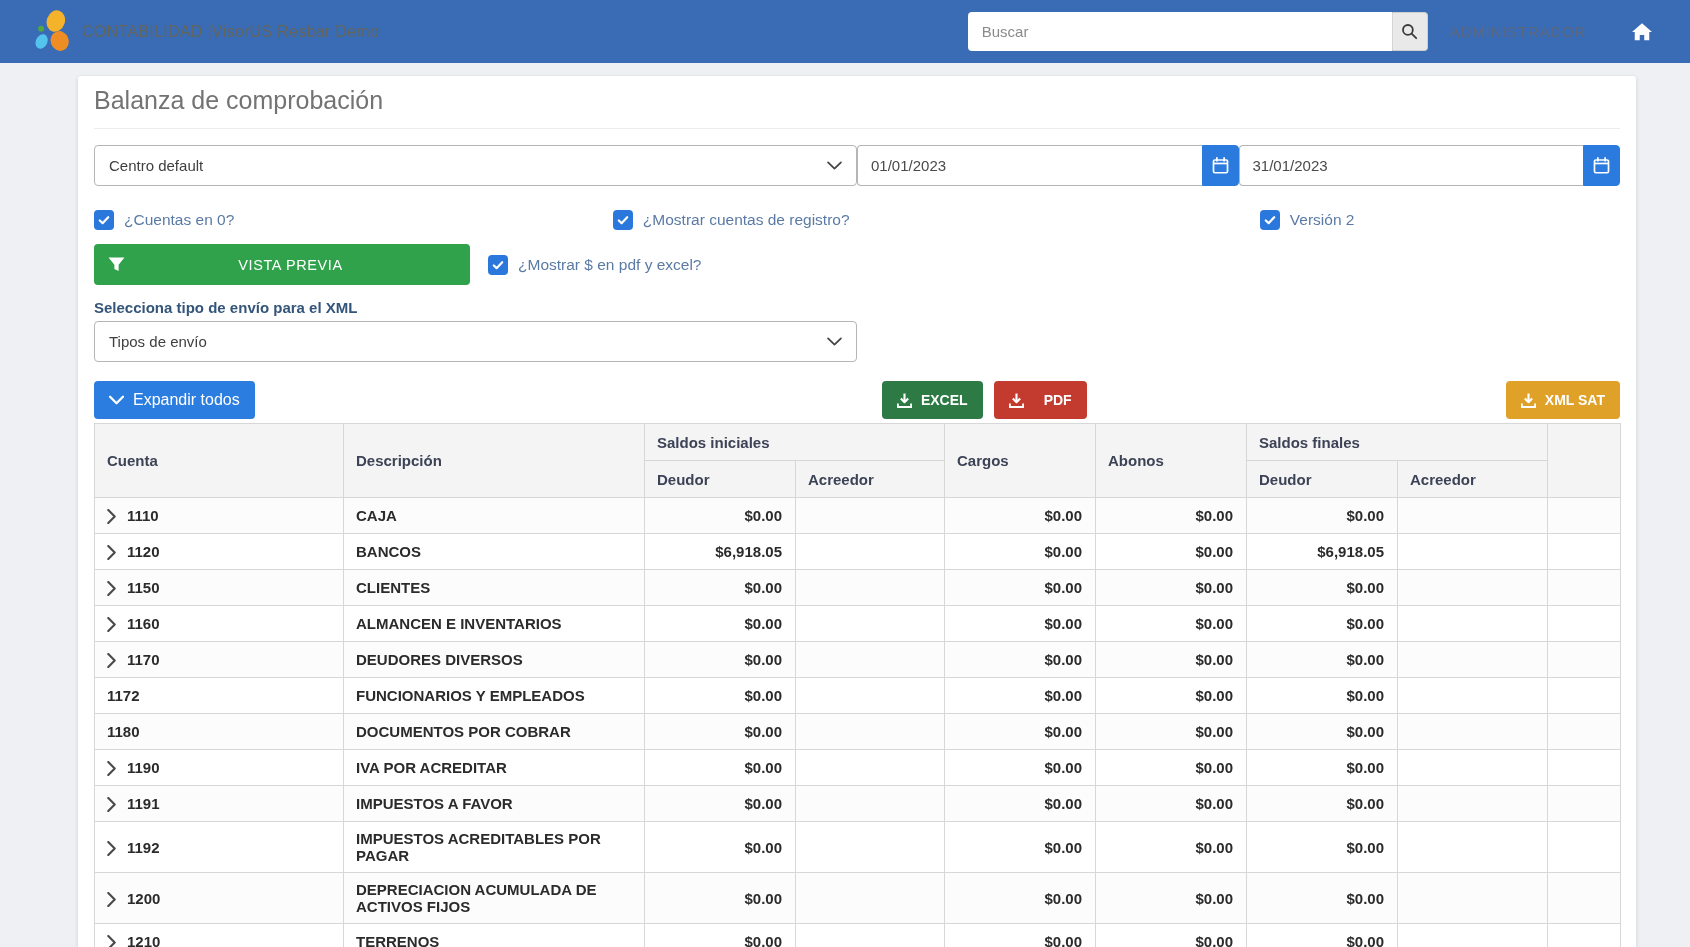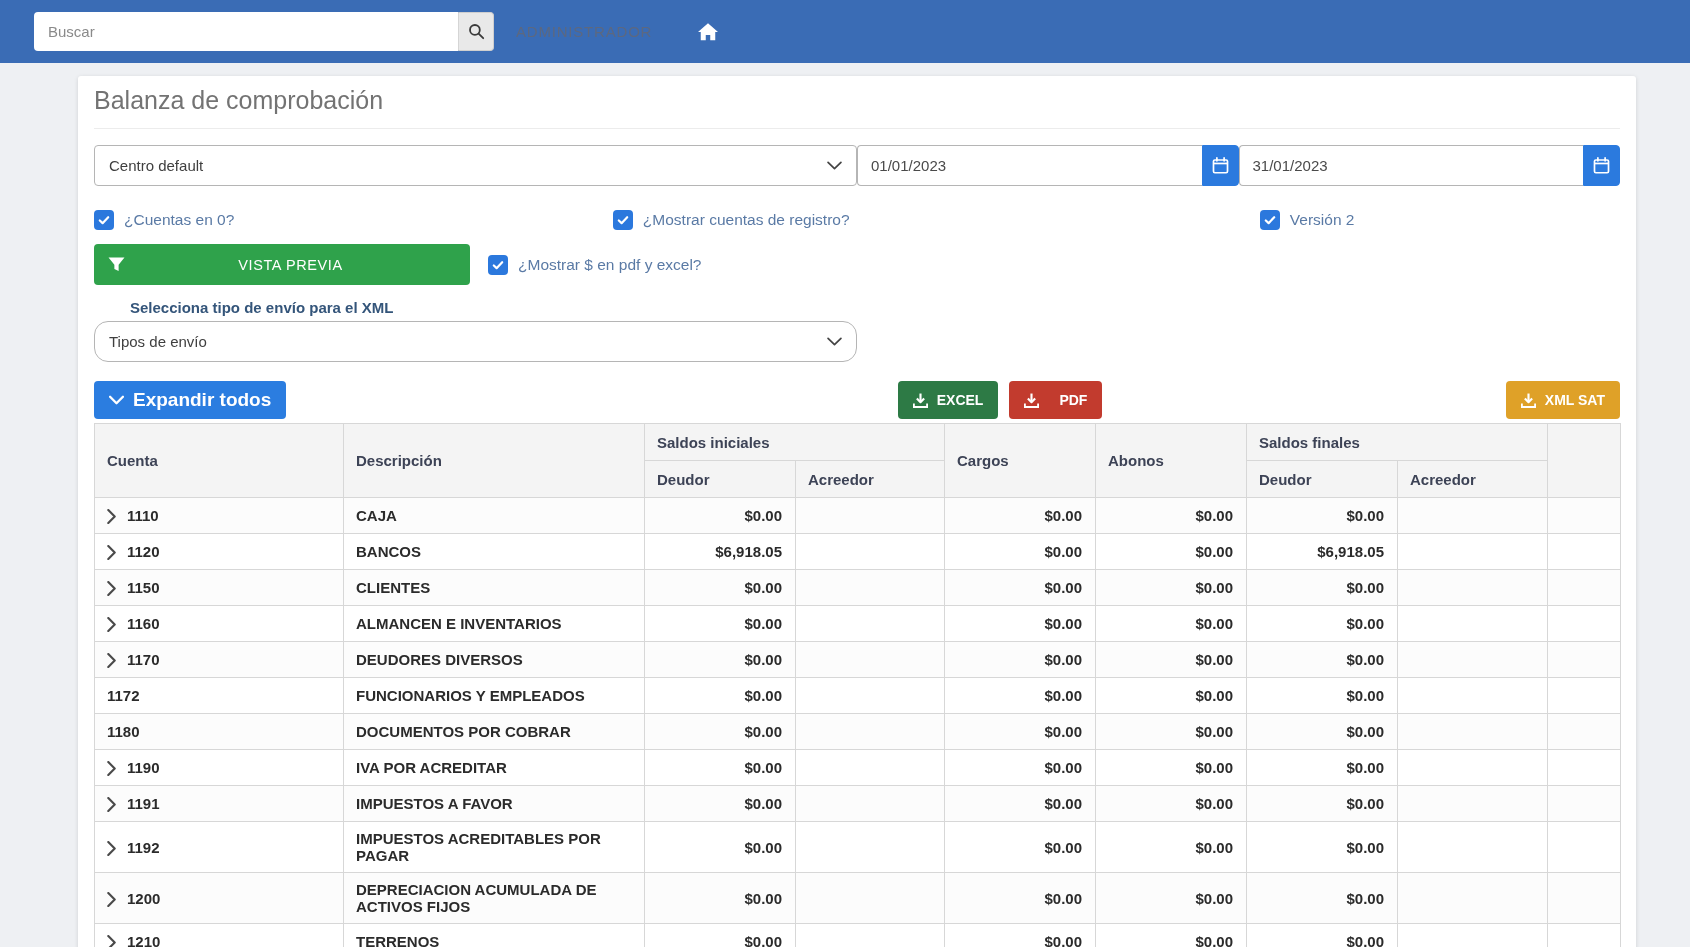--- a/index.html
+++ b/index.html
@@ -80,31 +80,31 @@
   .btn-vista {
     width: 376px; height: 41px; background: #2fa24b; border: none; border-radius: 4px;
     color: #fff; font-size: 14.5px; letter-spacing: .6px; cursor: pointer;
     display: flex; align-items: center; padding: 0 14px;
     font-family: "Liberation Sans", sans-serif;
     justify-content: center;
   }
   .btn-vista .vista-label { flex: 1; text-align: center; }
   .vista-row .check { margin-left: 18px; }
 
-  .xml-label { margin-top: 14px; font-size: 15px; font-weight: 700; color: #34557a; margin-left: 36px; }
-  .select-envio { margin-top: 5px; border-radius: 14px; }
+  .xml-label { margin-top: 14px; font-size: 15px; font-weight: 700; color: #34557a; }
+  .select-envio { margin-top: 5px; }
 
   
   .toolbar { display: flex; align-items: center; margin-top: 19px; }
   .btn {
     height: 38px; border: none; border-radius: 4px; color: #fff; cursor: pointer;
     display: inline-flex; align-items: center; gap: 9px; padding: 0 15px;
     font-size: 14px; font-weight: 700; font-family: "Liberation Sans", sans-serif;
   }
-  .btn-expand { background: #2b7de0; font-weight: 700; font-size: 19px; }
+  .btn-expand { background: #2b7de0; font-weight: 400; font-size: 16px; }
   .toolbar-center { flex: 1; display: flex; justify-content: center; gap: 11px; position: relative; left: 104px; }
   .btn-excel { background: #2d7a45; }
   .btn-pdf { background: #c23b2e; gap: 20px; }
   .btn-xml { background: #dfa128; }
 
   
   table { width: 100%; border-collapse: collapse; table-layout: fixed; margin-top: 4px; }
   th, td { border: 1px solid #d7d7d7; }
   thead th {
     background: #f4f4f4; text-align: left; font-size: 15px; font-weight: 700;
@@ -113,20 +113,29 @@
   tbody td { padding: 8px 12px; font-size: 15px; font-weight: 700; color: #2b2b2b; height: 36px; }
   tbody tr:nth-child(odd) td { background: #fcfcfc; }
   .c-cuenta .cellwrap { display: flex; align-items: center; gap: 9px; }
   .chev { display: inline-flex; cursor: pointer; padding: 2px 2px 0 0; }
   .c-num { text-align: right; padding-right: 13px; }
 </style>
 </head>
 <body>
 
 <header class="navbar">
+  <div class="brand">
+    <svg width="38" height="45" viewBox="0 0 40 46">
+      <ellipse cx="23" cy="12" rx="9.5" ry="11.5" fill="#f5b32b" transform="rotate(18 23 12)"></ellipse>
+      <ellipse cx="27" cy="33" rx="9.5" ry="10.5" fill="#ee8d23" transform="rotate(-20 27 33)"></ellipse>
+      <ellipse cx="8" cy="33.5" rx="6" ry="8" fill="#54c3ee" transform="rotate(25 8 33.5)"></ellipse>
+      <circle cx="7.5" cy="20" r="3.1" fill="#53a83d"></circle>
+    </svg>
+    <span class="brand-text">CONTABILIDAD |VisorUS Resbar Demo</span>
+  </div>
   <div class="nav-right">
     <div class="searchbox">
       <input type="text" placeholder="Buscar" style="">
       <button class="search-btn">
         <svg width="17" height="17" viewBox="0 0 16 16">
           <circle cx="6.5" cy="6.5" r="4.6" fill="none" stroke="#3a3a3a" stroke-width="1.7"></circle>
           <line x1="10" y1="10" x2="14.3" y2="14.3" stroke="#3a3a3a" stroke-width="1.7" stroke-linecap="round"></line>
         </svg>
       </button>
     </div>

